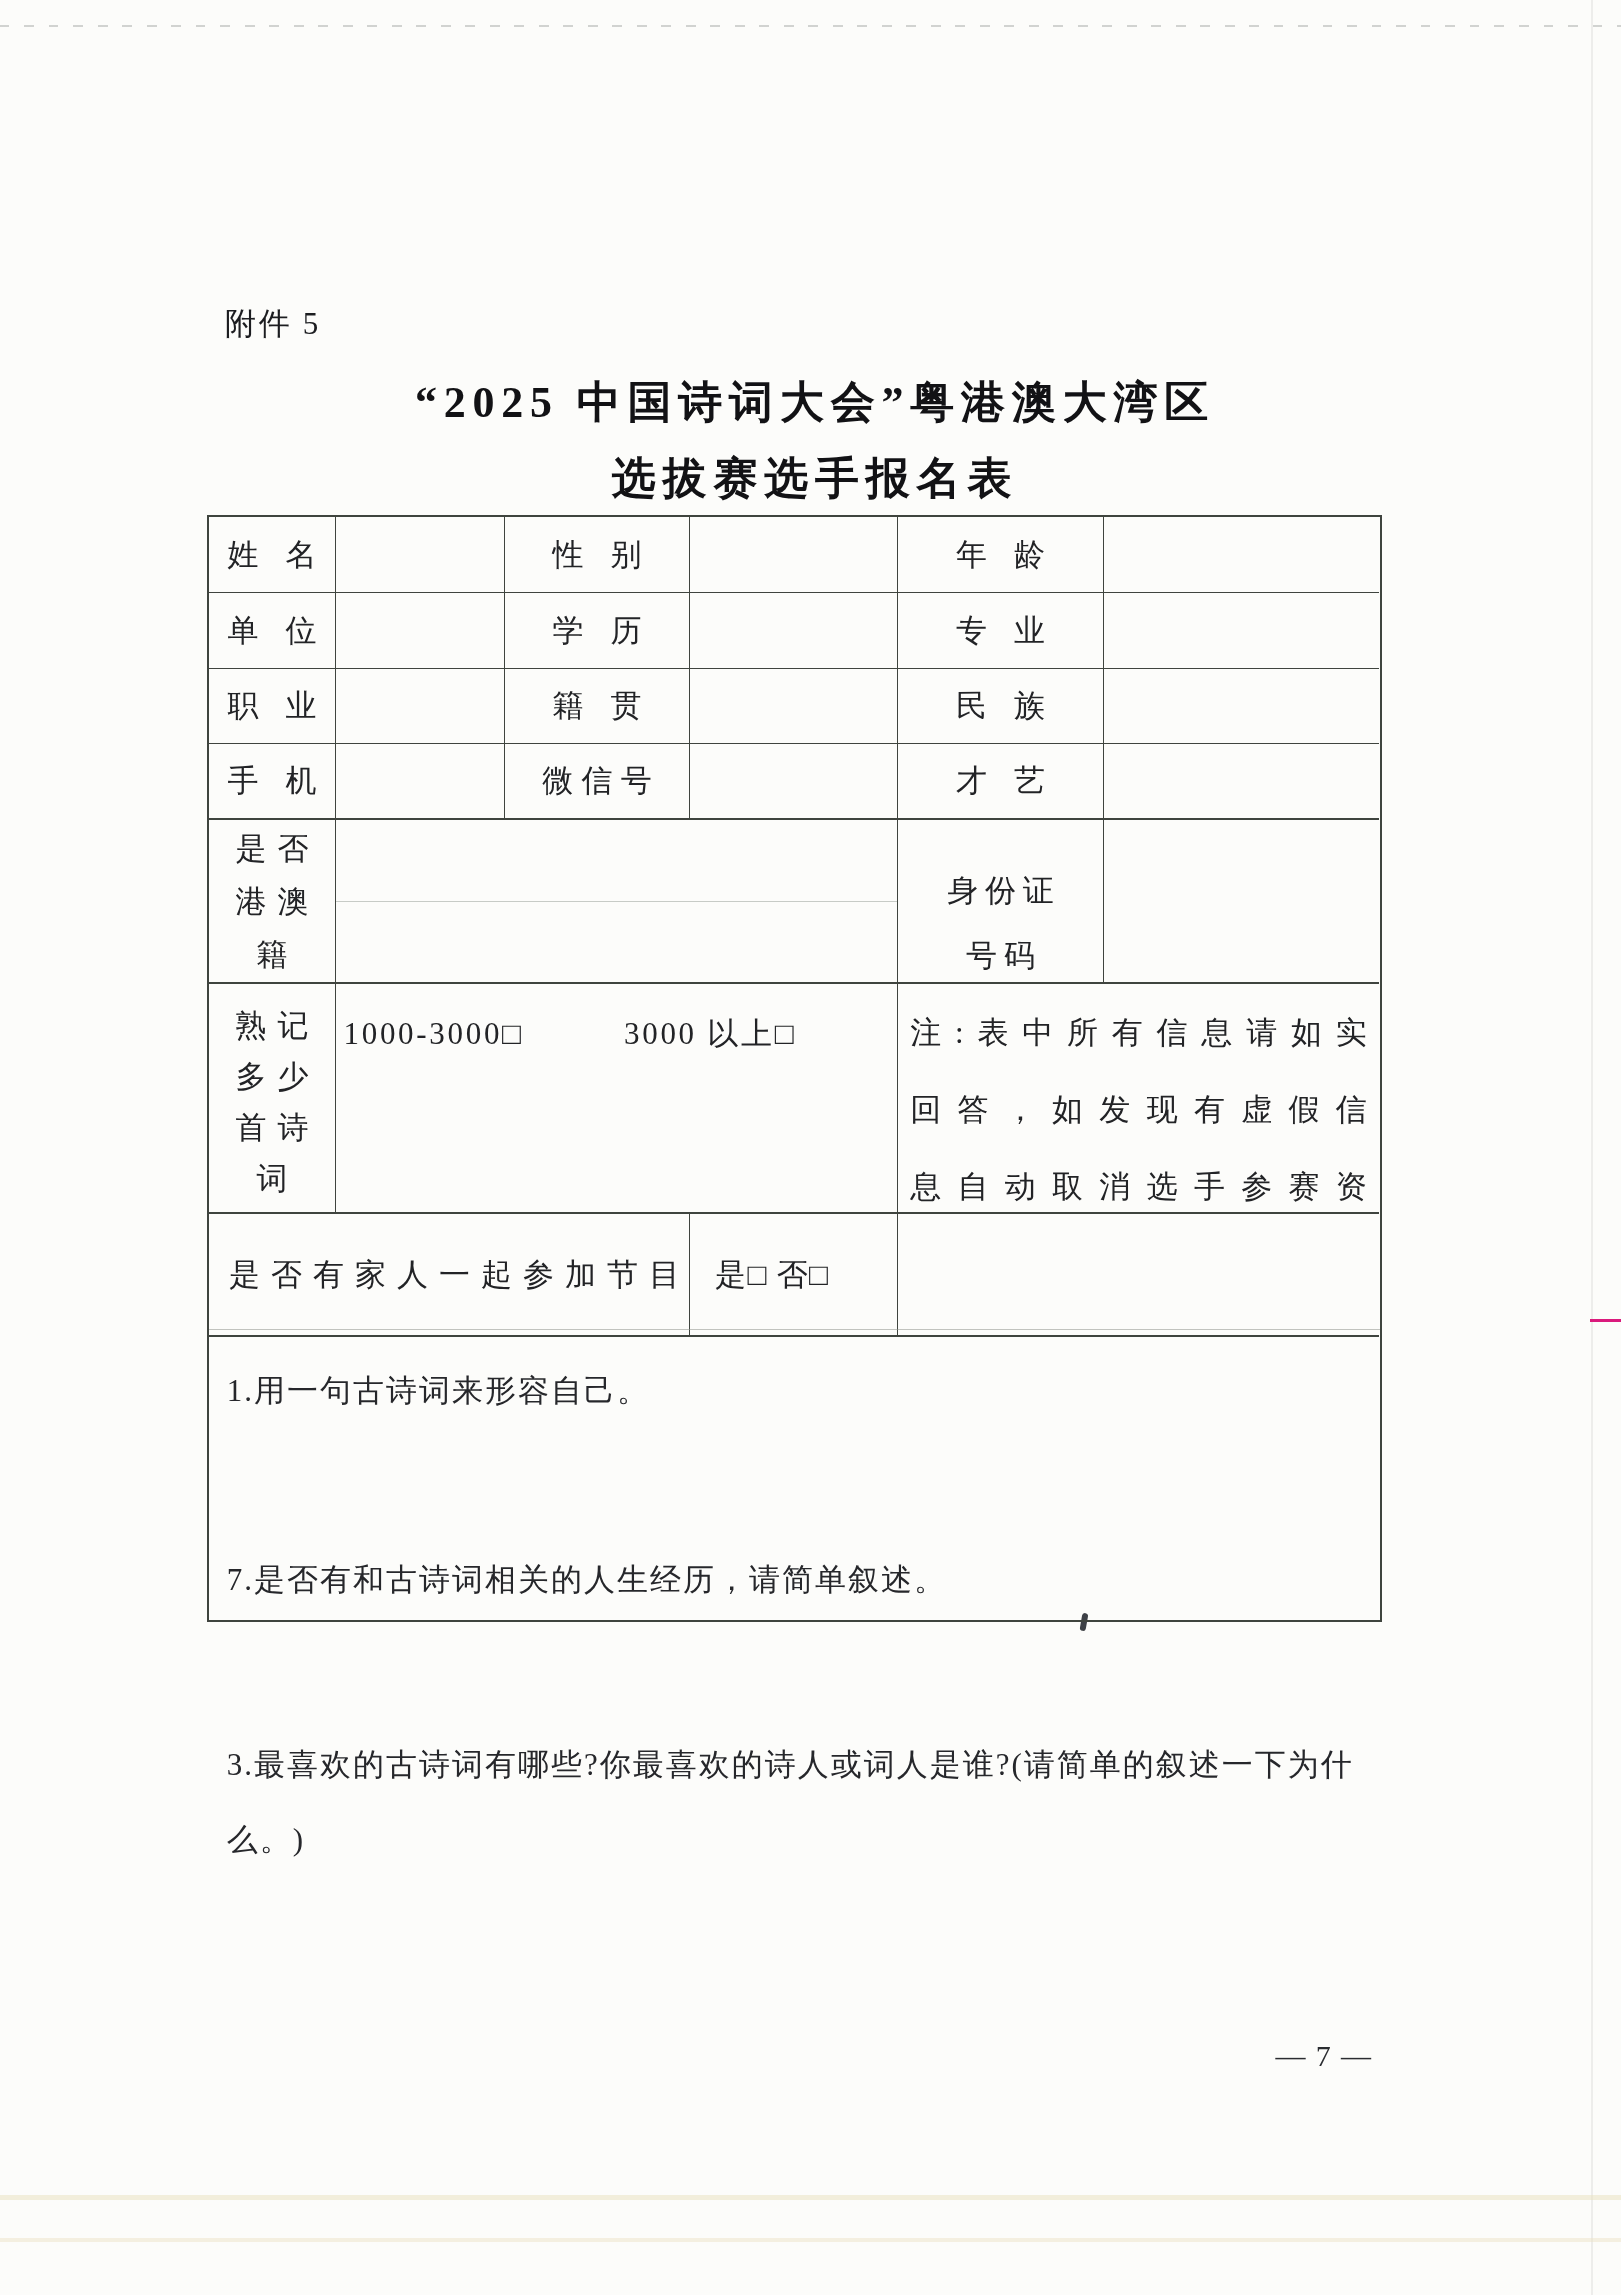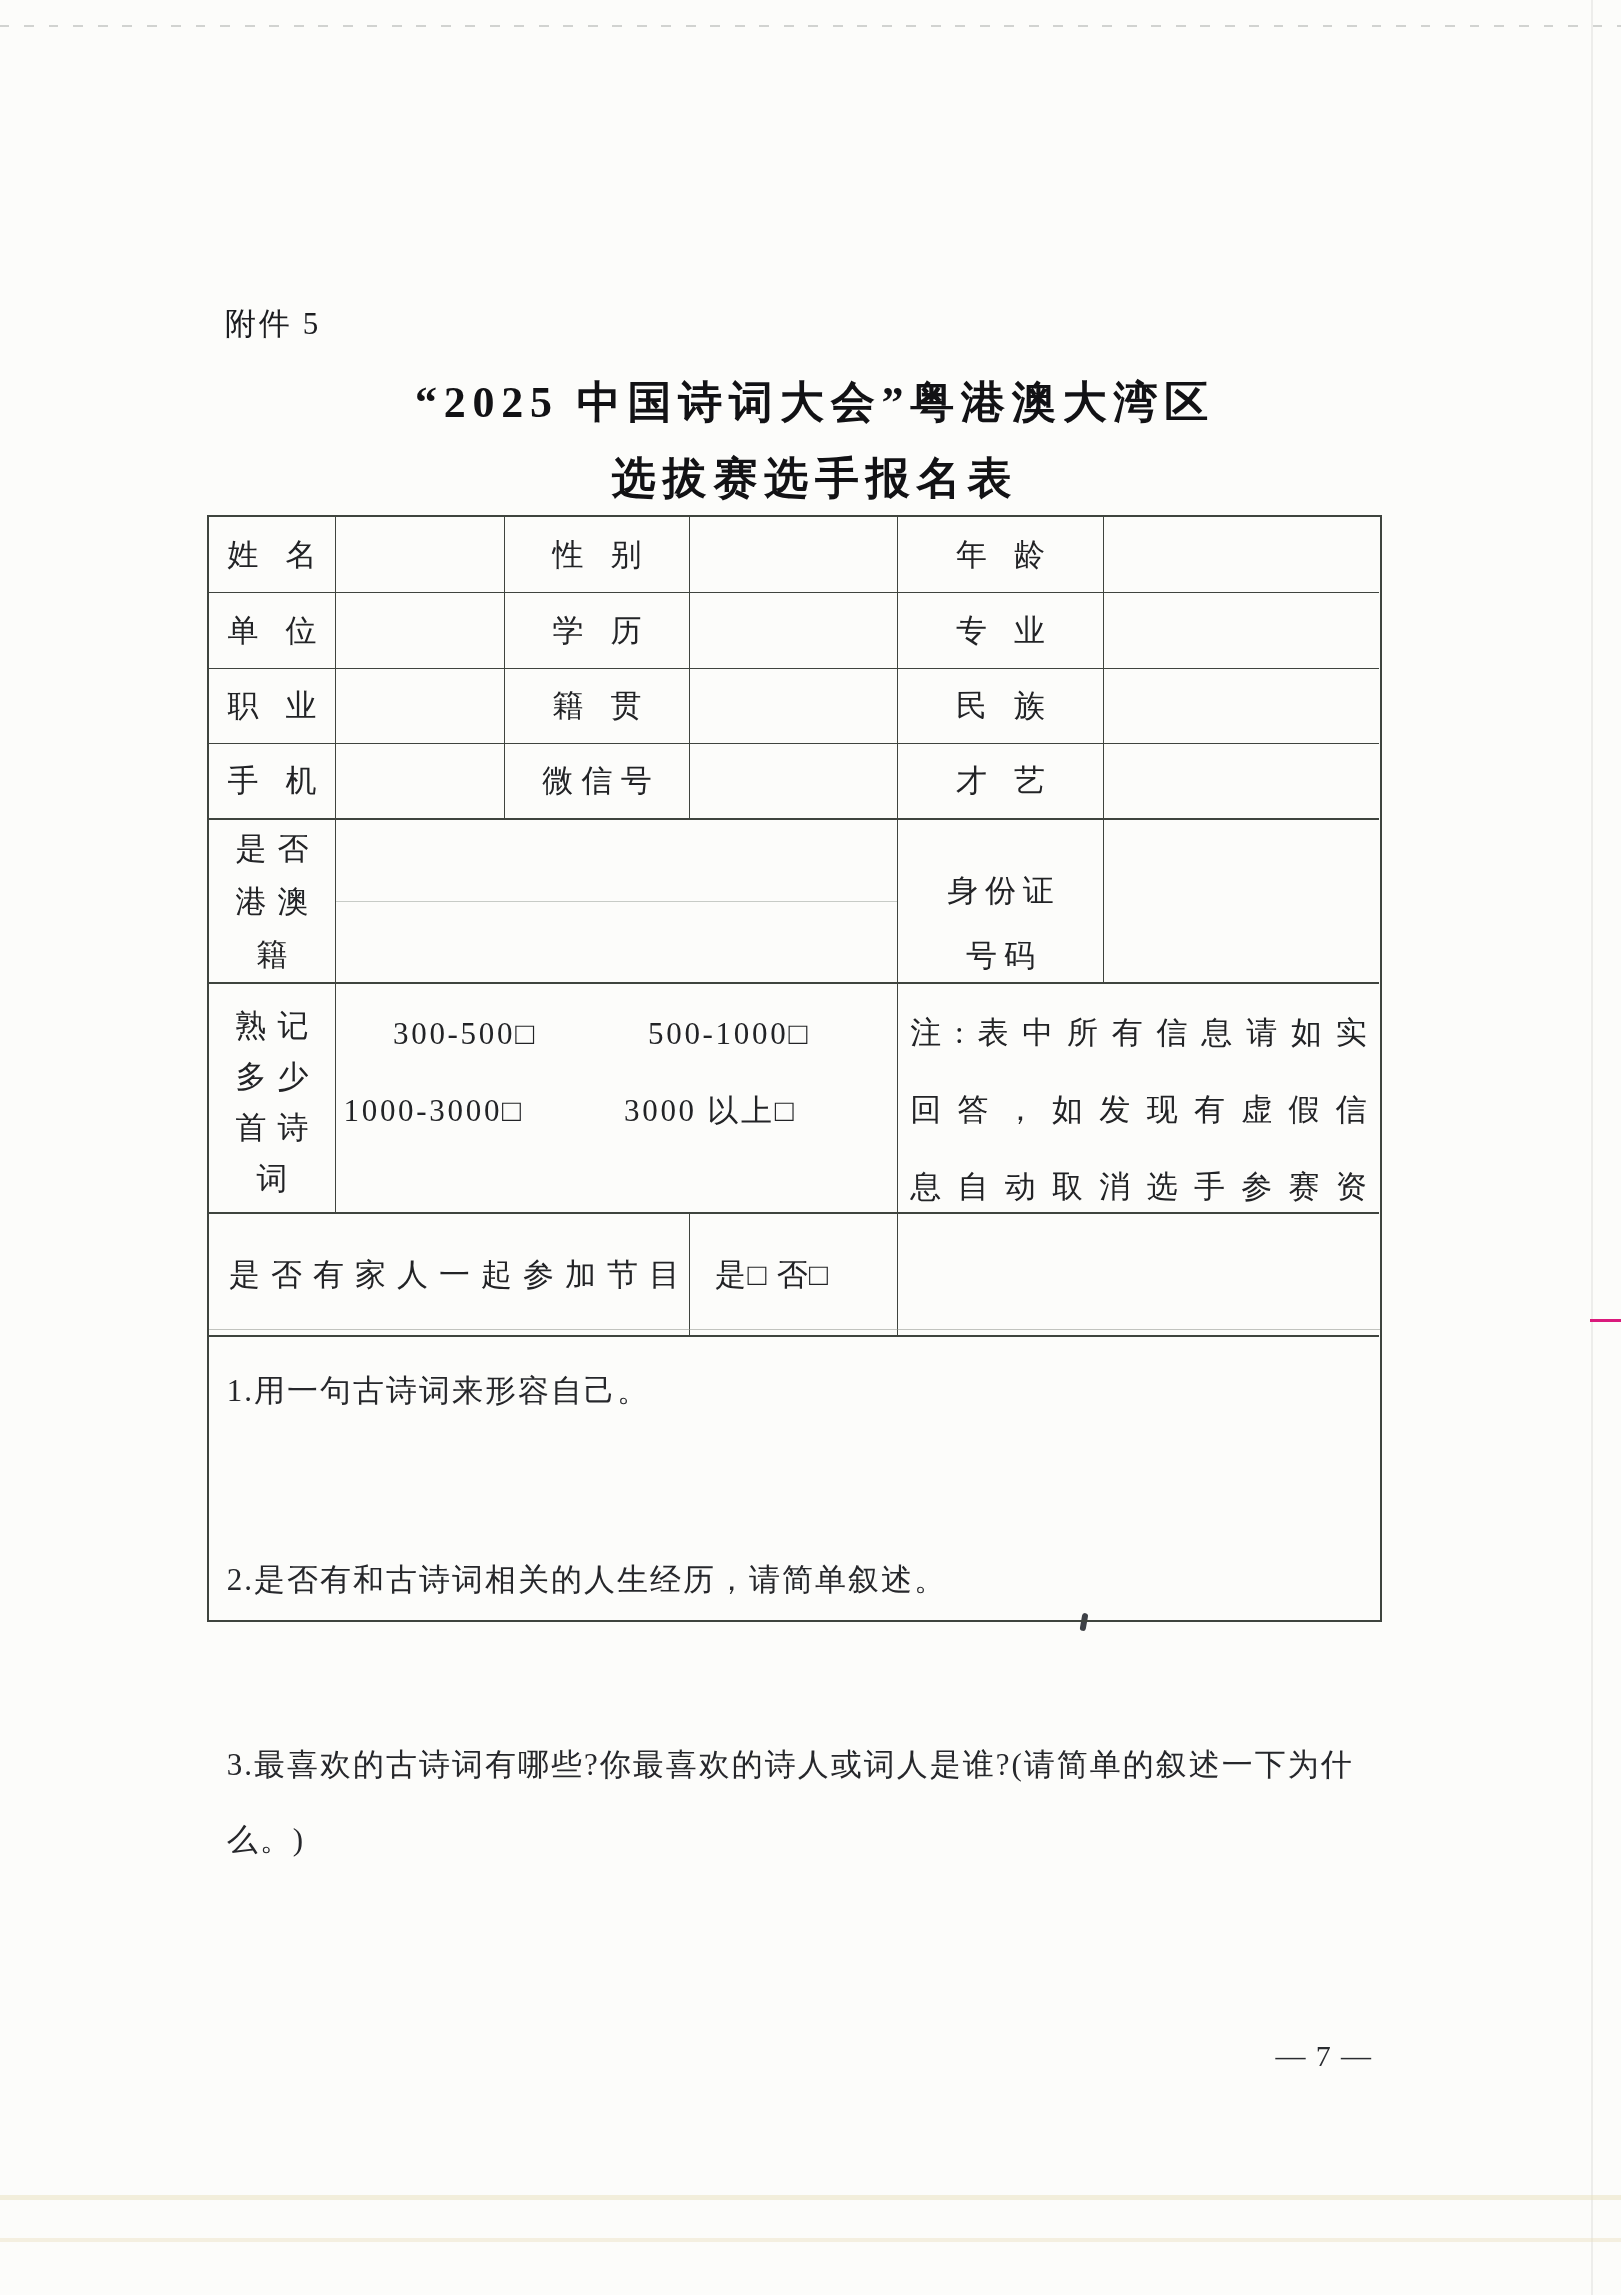--- a/index.html
+++ b/index.html
@@ -190,24 +190,20 @@
       </div>
     <div class="cell nbr bb4"></div>
 
     <div class="cell poem-label bb4">
         <span class="vl">熟记
 多少
 首诗
 词</span>
       </div>
     <div class="cell opts bb4" style="grid-column:2 / 5;">
-      <div class="optline ol2">
-        <span class="opt">300-500□</span>
-        <span class="opt o-r">500-1000□</span>
-      </div>
       <div class="optline ol3">
         <span class="opt">1000-3000□</span>
         <span class="opt o-r">3000 以上□</span>
       </div>
     </div>
     <div class="cell note nbr bb4" style="grid-column:5 / 7;">
       <div class="note-in">注:表中所有信息请如实
 回答，如发现有虚假信
 息自动取消选手参赛资</div>
     </div>
@@ -215,21 +211,21 @@
     <div class="cell faml bb4" style="grid-column:1 / 4;">
         <span>是否有家人一起参加节目</span>
       </div>
     <div class="cell famo bb4">
         <span>是□ 否□</span>
       </div>
     <div class="cell nbr bb4" style="grid-column:5 / 7;"></div>
 
     <div class="cell qcell nbr nbb" style="grid-column:1 / 7;">
       <div class="q q1">1.用一句古诗词来形容自己。</div>
-      <div class="q q2">2.是否有和古诗词相关的人生经历，请简单叙述。</div>
+      <div class="q q2">7.是否有和古诗词相关的人生经历，请简单叙述。</div>
       <div class="q q3">3.最喜欢的古诗词有哪些?你最喜欢的诗人或词人是谁?(请简单的叙述一下为什
 么。)</div>
     </div>
   </div>
 
   <div class="ghost-line"></div>
 
   <div class="pagenum">— 7 —</div>
 
 </div>

